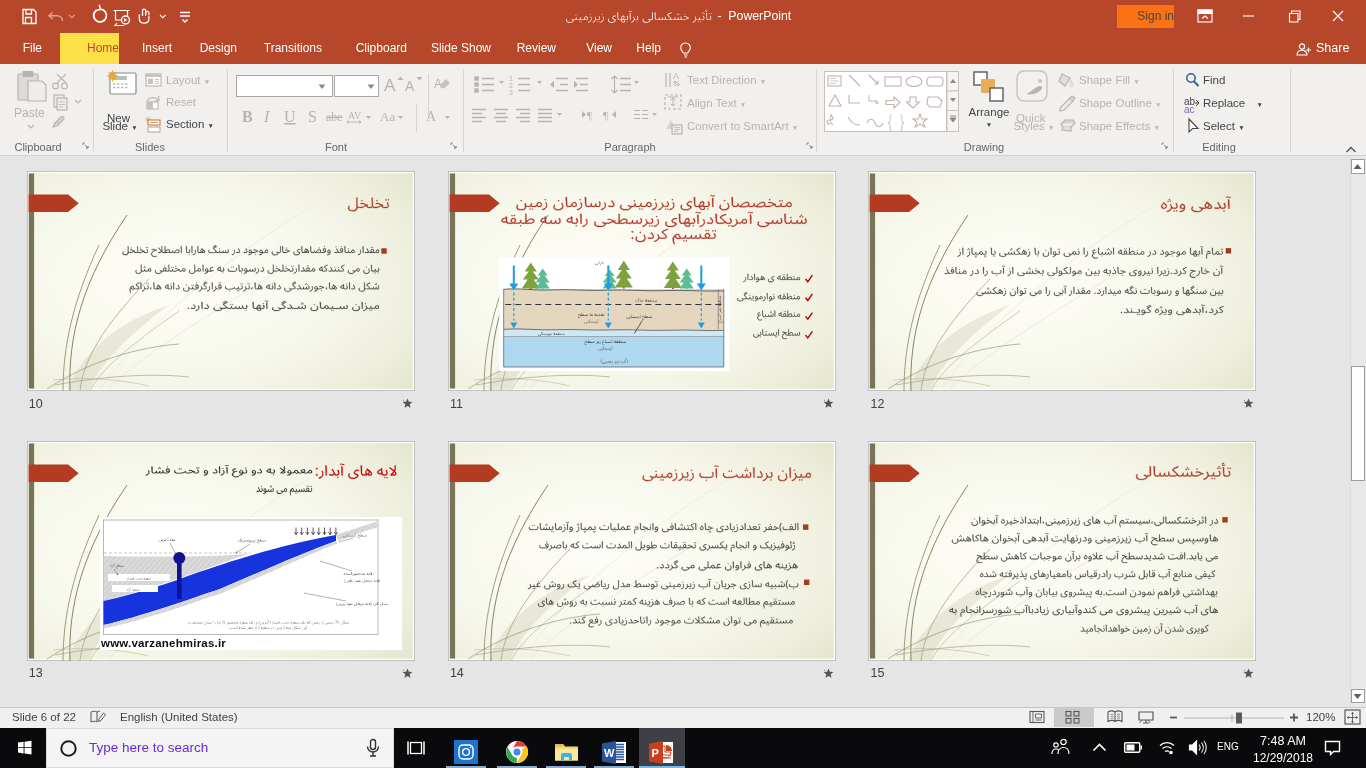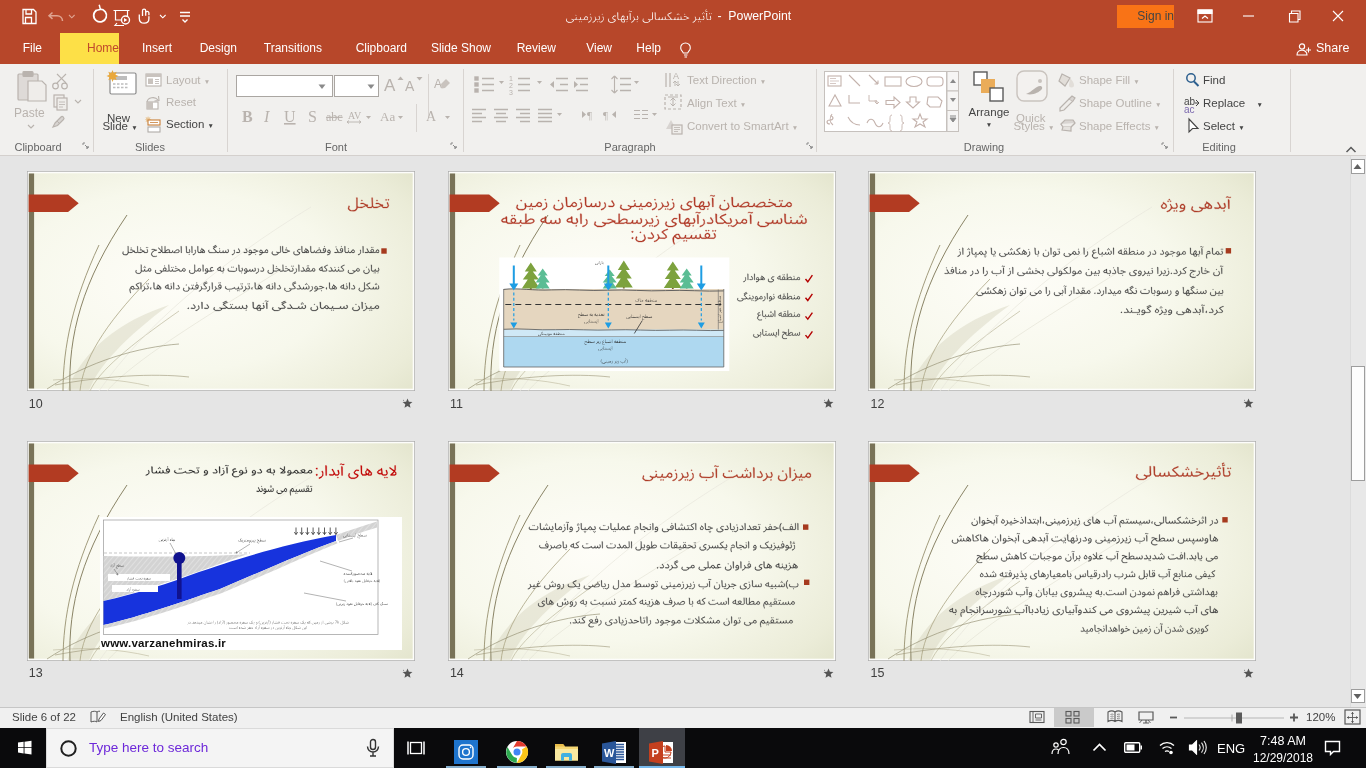--- a/index.html
+++ b/index.html
@@ -867,17 +867,17 @@
 <path d="M2 5.5a10 10 0 0 1 14 0M4.5 8.5a7 7 0 0 1 9 0M7 11.5a3.6 3.6 0 0 1 4 0"></path>
     </g>
     <circle cx="13" cy="12.5" r="1.8" fill="#fff"></circle>
   </svg>
 <svg class="abs" style="left:1188px;top:740px" width="19" height="15" viewBox="0 0 19 15">
     <g stroke="#fff" fill="none" stroke-width="1.2">
 <path d="M1.5 5h3l4-4v13l-4-4h-3z" fill="#fff"></path>
       <path d="M11 4.5a5 5 0 0 1 0 6M13.5 2.5a8 8 0 0 1 0 10M16 1a10.5 10.5 0 0 1 0 13" opacity=".9"></path>
     </g>
   </svg>
-<div class="tray" style="left:1217px;top:741px;font-size:13px">ENG</div>
+<div class="tray" style="left:1217px;top:741px;font-size:10px">ENG</div>
 <div class="tray" style="left:1256px;top:734px;font-size:12.5px;width:54px;text-align:center">7:48 AM</div>
 <div class="tray" style="left:1248px;top:751px;font-size:12px;width:70px;text-align:center">12/29/2018</div>
 <svg class="abs" style="left:1324px;top:740px" width="17" height="16" viewBox="0 0 17 16">
     <path d="M1.5 1.5h14v10h-6l-3 3v-3h-5z" stroke="#fff" fill="none" stroke-width="1.4"></path>
   </svg>
 </body></html>

